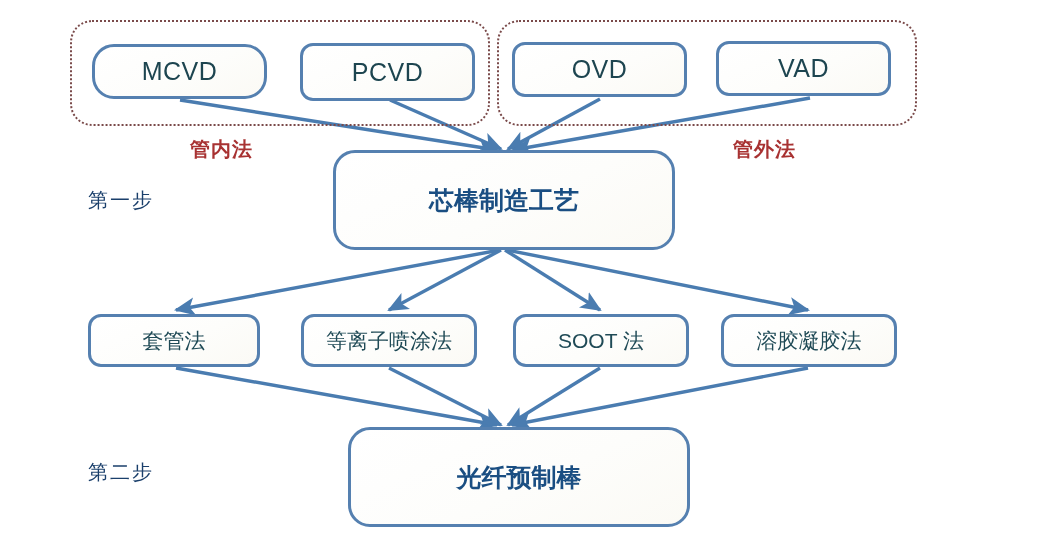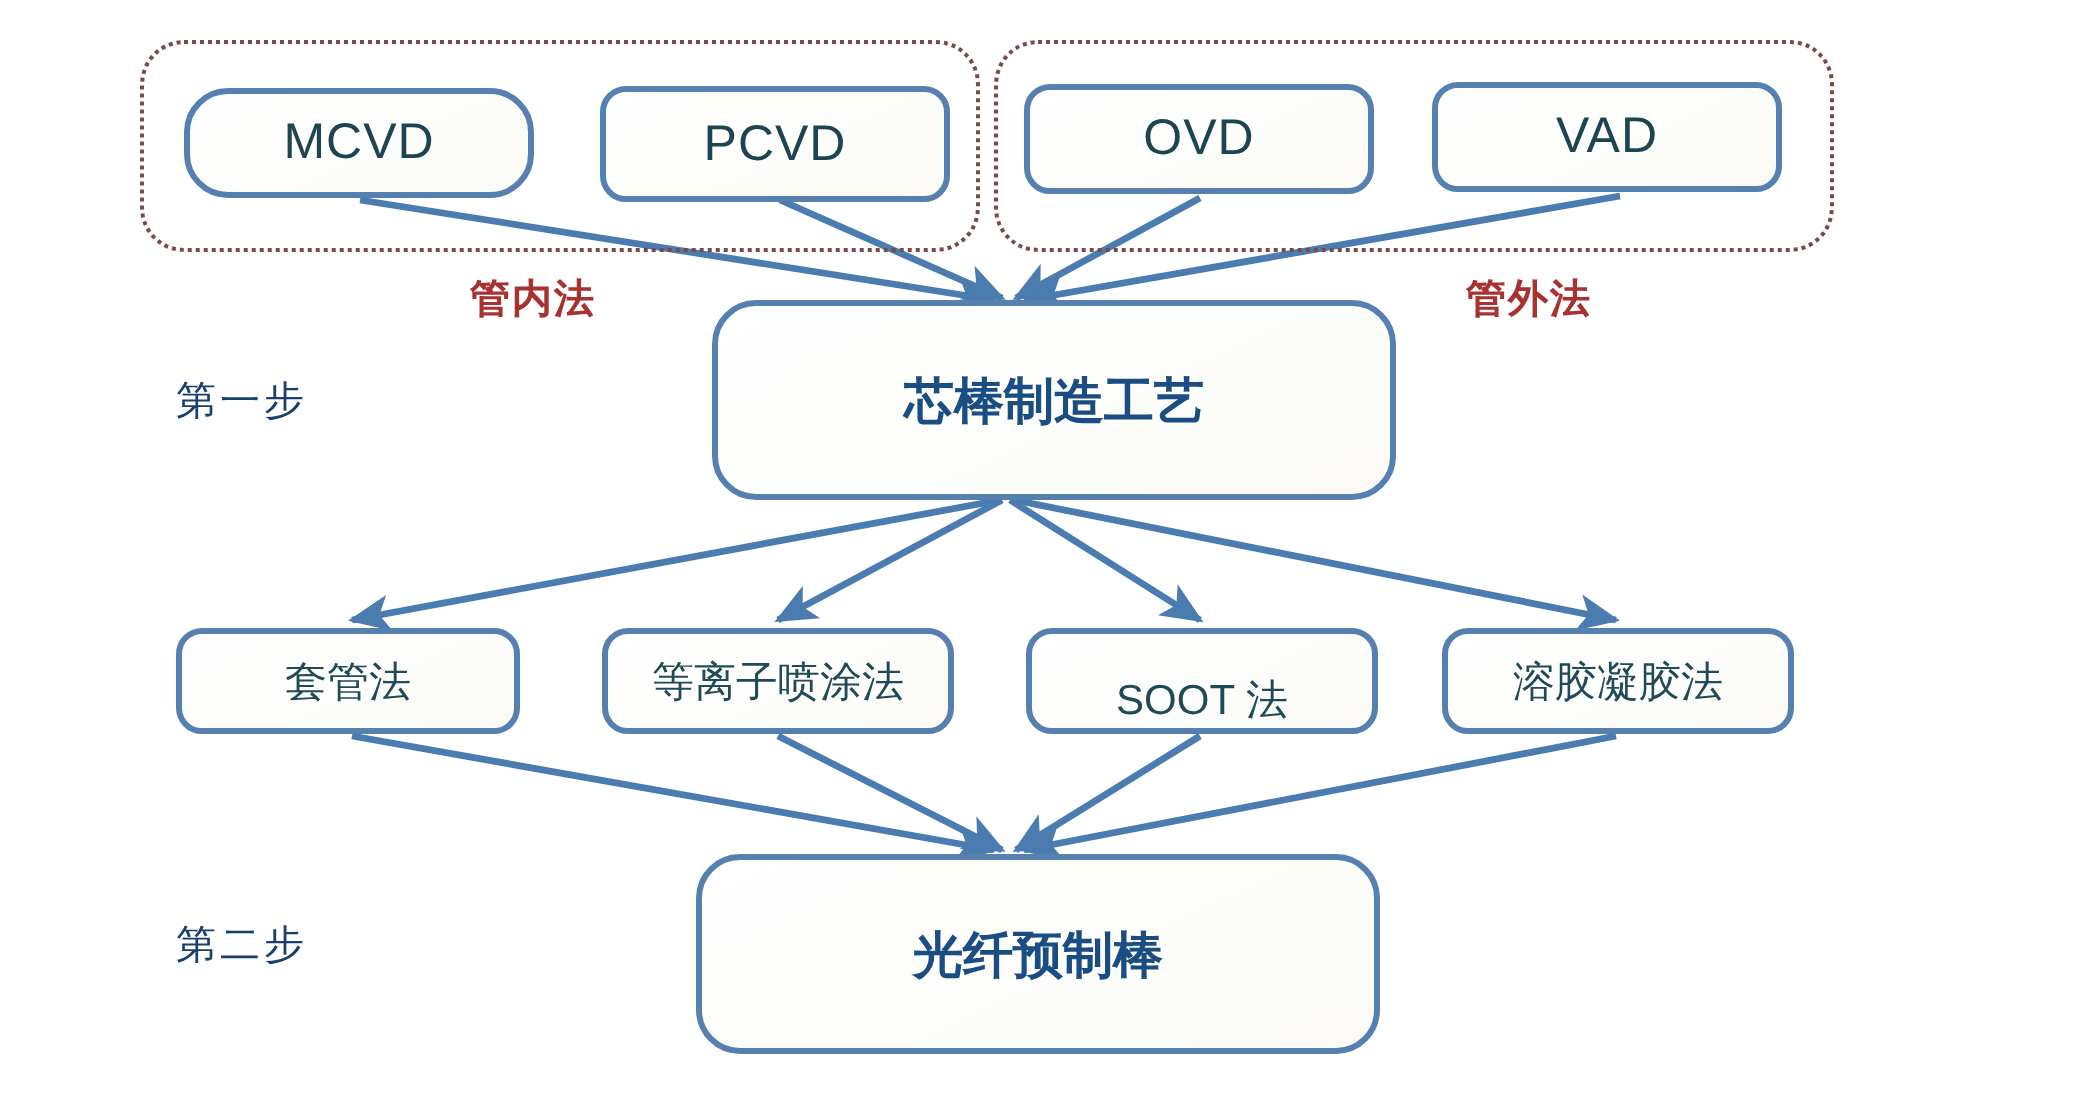--- a/index.html
+++ b/index.html
@@ -121,37 +121,37 @@
   <div class="node top" style="left:300px; top:43px; width:175px; height:58px;">
     <span>PCVD</span>
   </div>
   <div class="node top" style="left:512px; top:42px; width:175px; height:55px;">
     <span>OVD</span>
   </div>
   <div class="node top" style="left:716px; top:41px; width:175px; height:55px;">
     <span>VAD</span>
   </div>
 
-  <div class="red-label" style="left:190px; top:136px;margin-left:45px;">管内法</div>
+  <div class="red-label" style="left:190px; top:136px;">管内法</div>
   <div class="red-label" style="left:733px; top:136px;">管外法</div>
 
   <div class="step-label" style="left:88px; top:187px;">第一步</div>
   <div class="step-label" style="left:88px; top:459px;">第二步</div>
 
-  <div class="node major" style="left:333px; top:150px; width:342px; height:100px;margin-left:23px;">
+  <div class="node major" style="left:333px; top:150px; width:342px; height:100px;">
     <span>芯棒制造工艺</span>
   </div>
 
   <div class="node method" style="left:88px; top:314px; width:172px; height:53px;text-align:right;">
     <span>套管法</span>
   </div>
   <div class="node method" style="left:301px; top:314px; width:176px; height:53px;">
     <span>等离子喷涂法</span>
   </div>
-  <div class="node method" style="left:513px; top:314px; width:176px; height:53px;align-items:flex-end;">
+  <div class="node method" style="left:513px; top:314px; width:176px; height:53px;">
     <span>SOOT 法</span>
   </div>
   <div class="node method" style="left:721px; top:314px; width:176px; height:53px;">
     <span>溶胶凝胶法</span>
   </div>
 
   <div class="node major" style="left:333px; top:427px; width:342px; height:100px;margin-left:15px;">
     <span>光纤预制棒</span>
   </div>
 

